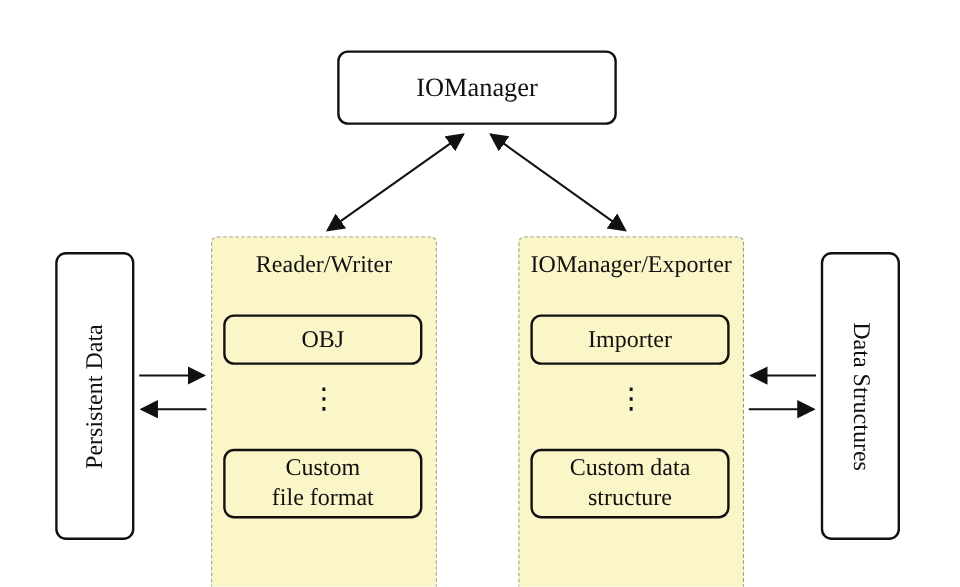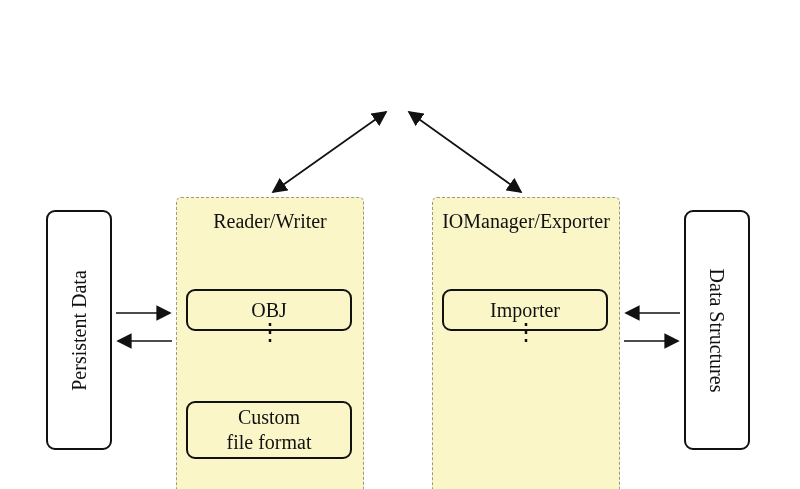--- a/index.html
+++ b/index.html
@@ -78,21 +78,20 @@
     border: 2px solid #111111;
     border-radius: 9px;
     box-sizing: border-box;
     display: flex;
     align-items: center;
     justify-content: center;
     font-size: 20px;
     text-align: center;
     white-space: pre-line;
     line-height: 1.25;
-    margin-top: 27px;
   }
   .inner-top { top: 64px; height: 42px; }
   .inner-bottom { top: 176px; height: 58px; }
   .ellipsis {
     position: absolute;
     top: 122px; left: 0;
     width: 100%;
     text-align: center;
     font-size: 24px;
     font-family: "DejaVu Sans", sans-serif;
@@ -115,20 +114,23 @@
     <line x1="273" y1="192" x2="386" y2="112" stroke="#111111" stroke-width="1.7" marker-start="url(#ah)" marker-end="url(#ah)"></line>
     <line x1="521" y1="192" x2="409" y2="112" stroke="#111111" stroke-width="1.7" marker-start="url(#ah)" marker-end="url(#ah)"></line>
 
     <line x1="116" y1="313" x2="170" y2="313" stroke="#111111" stroke-width="1.7" marker-end="url(#ah)"></line>
     <line x1="172" y1="341" x2="118" y2="341" stroke="#111111" stroke-width="1.7" marker-end="url(#ah)"></line>
 
     <line x1="680" y1="313" x2="626" y2="313" stroke="#111111" stroke-width="1.7" marker-end="url(#ah)"></line>
     <line x1="624" y1="341" x2="678" y2="341" stroke="#111111" stroke-width="1.7" marker-end="url(#ah)"></line>
   </svg>
 
+  <div class="node iomanager">
+    <span>IOManager</span>
+  </div>
 
   <div class="node side-box persistent">
     <span class="rot-ccw">Persistent Data</span>
   </div>
 
   <div class="node side-box datastruct">
     <span class="rot-cw">Data Structures</span>
   </div>
 
   <div class="group group-rw">
@@ -142,15 +144,19 @@
 file format</span>
     </div>
   </div>
 
   <div class="group group-ie">
     <div class="group-title">IOManager/Exporter</div>
     <div class="inner-box inner-top">
       <span>Importer</span>
     </div>
     <div class="ellipsis">⋮</div>
+    <div class="inner-box inner-bottom">
+      <span>Custom data
+structure</span>
+    </div>
   </div>
 
 </div>
 
 </body></html>

